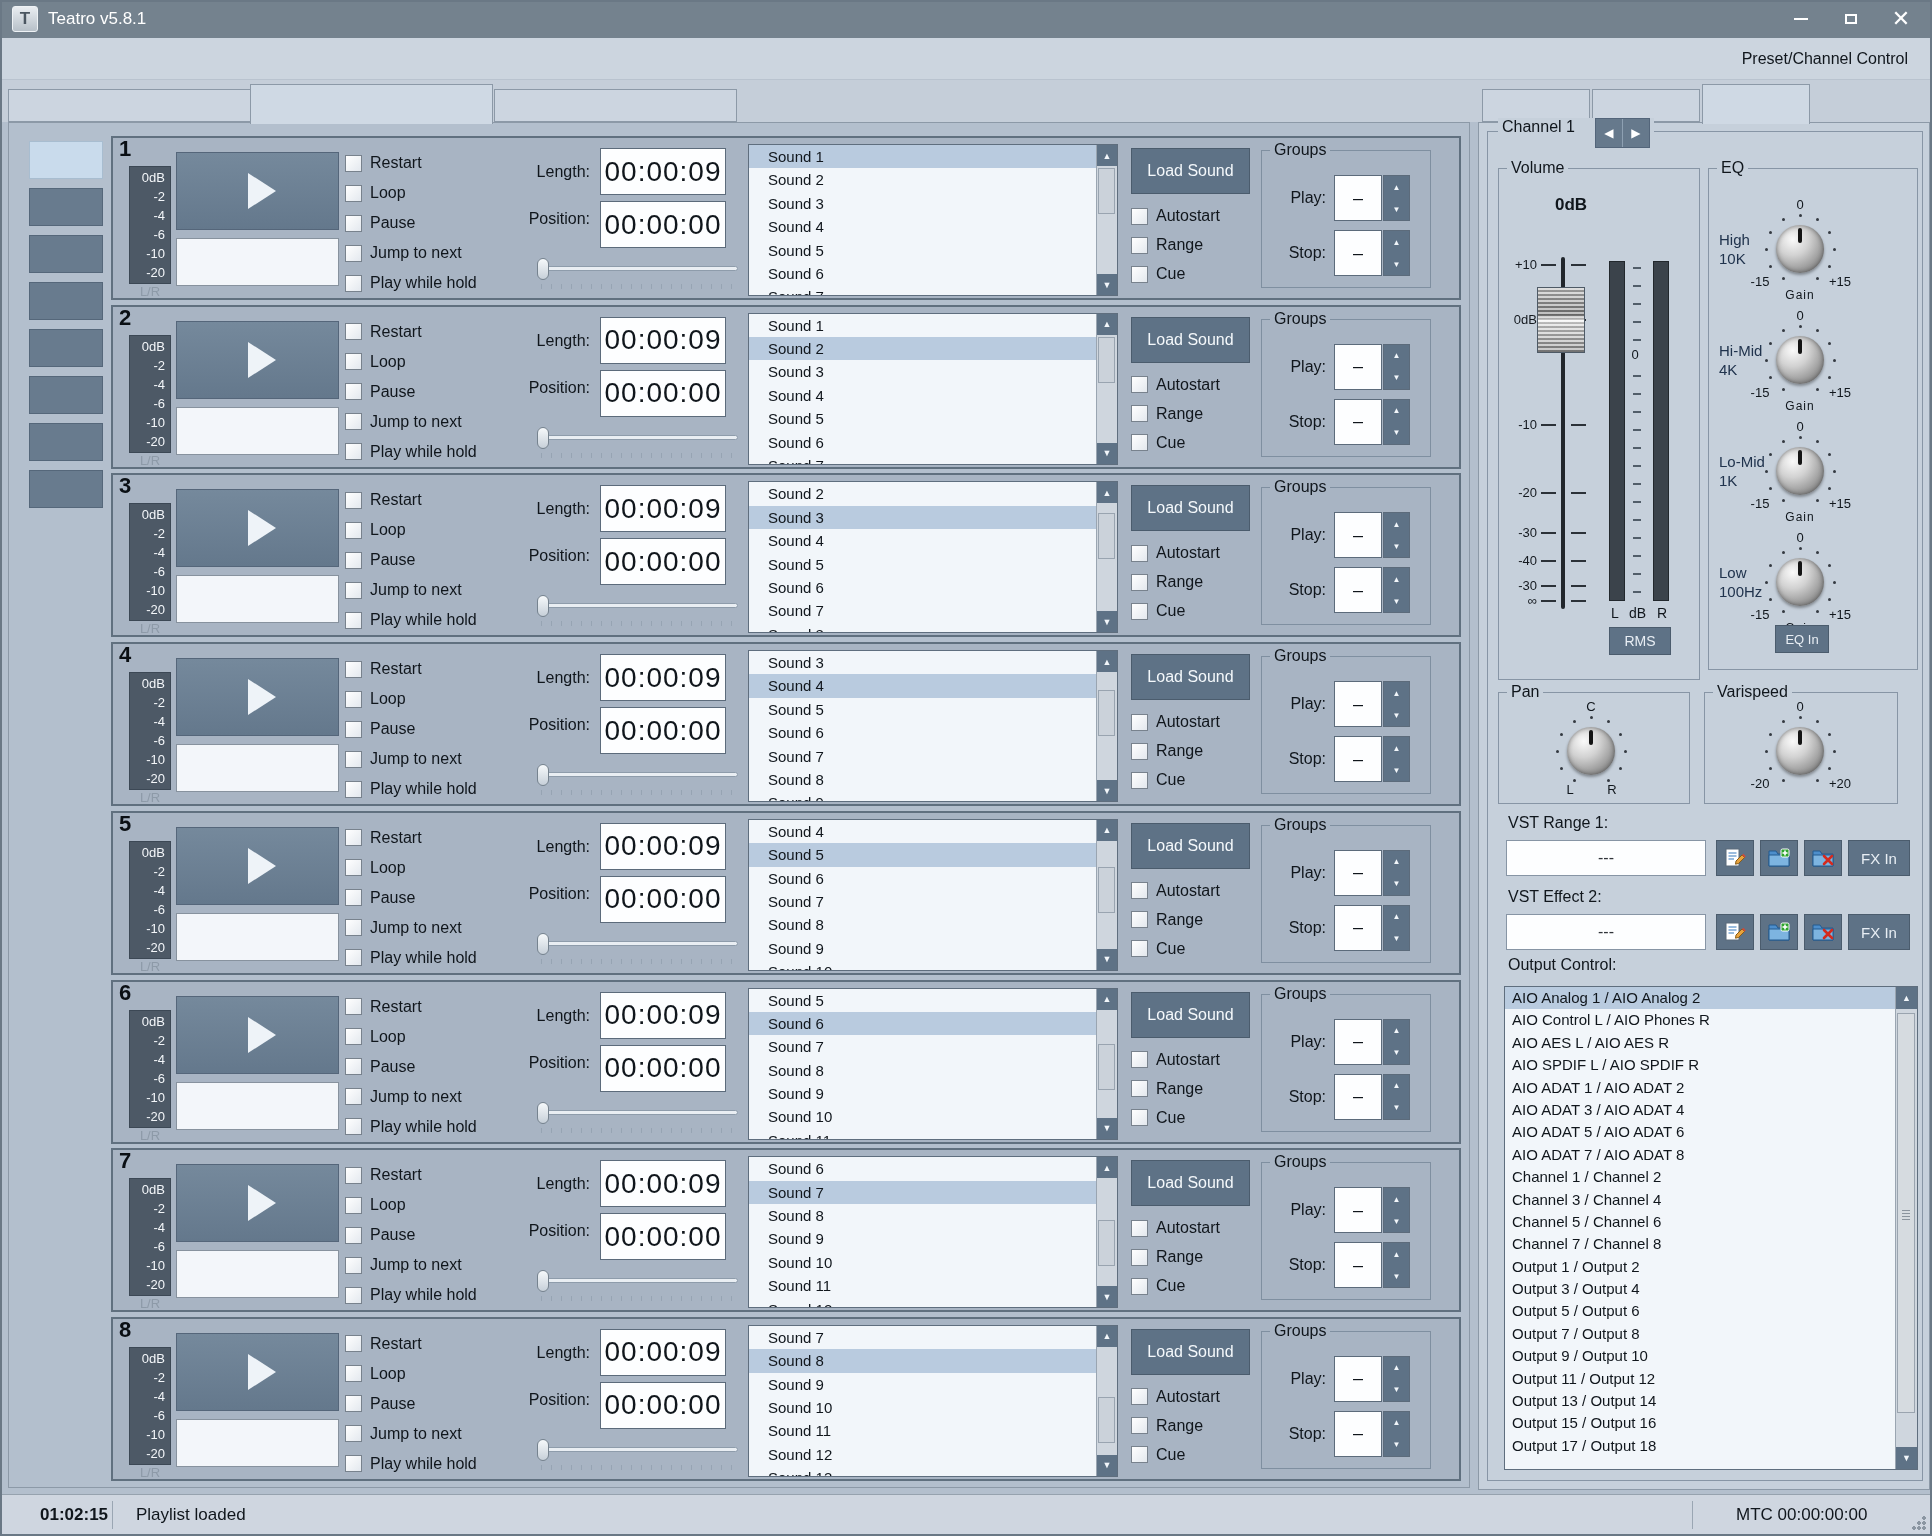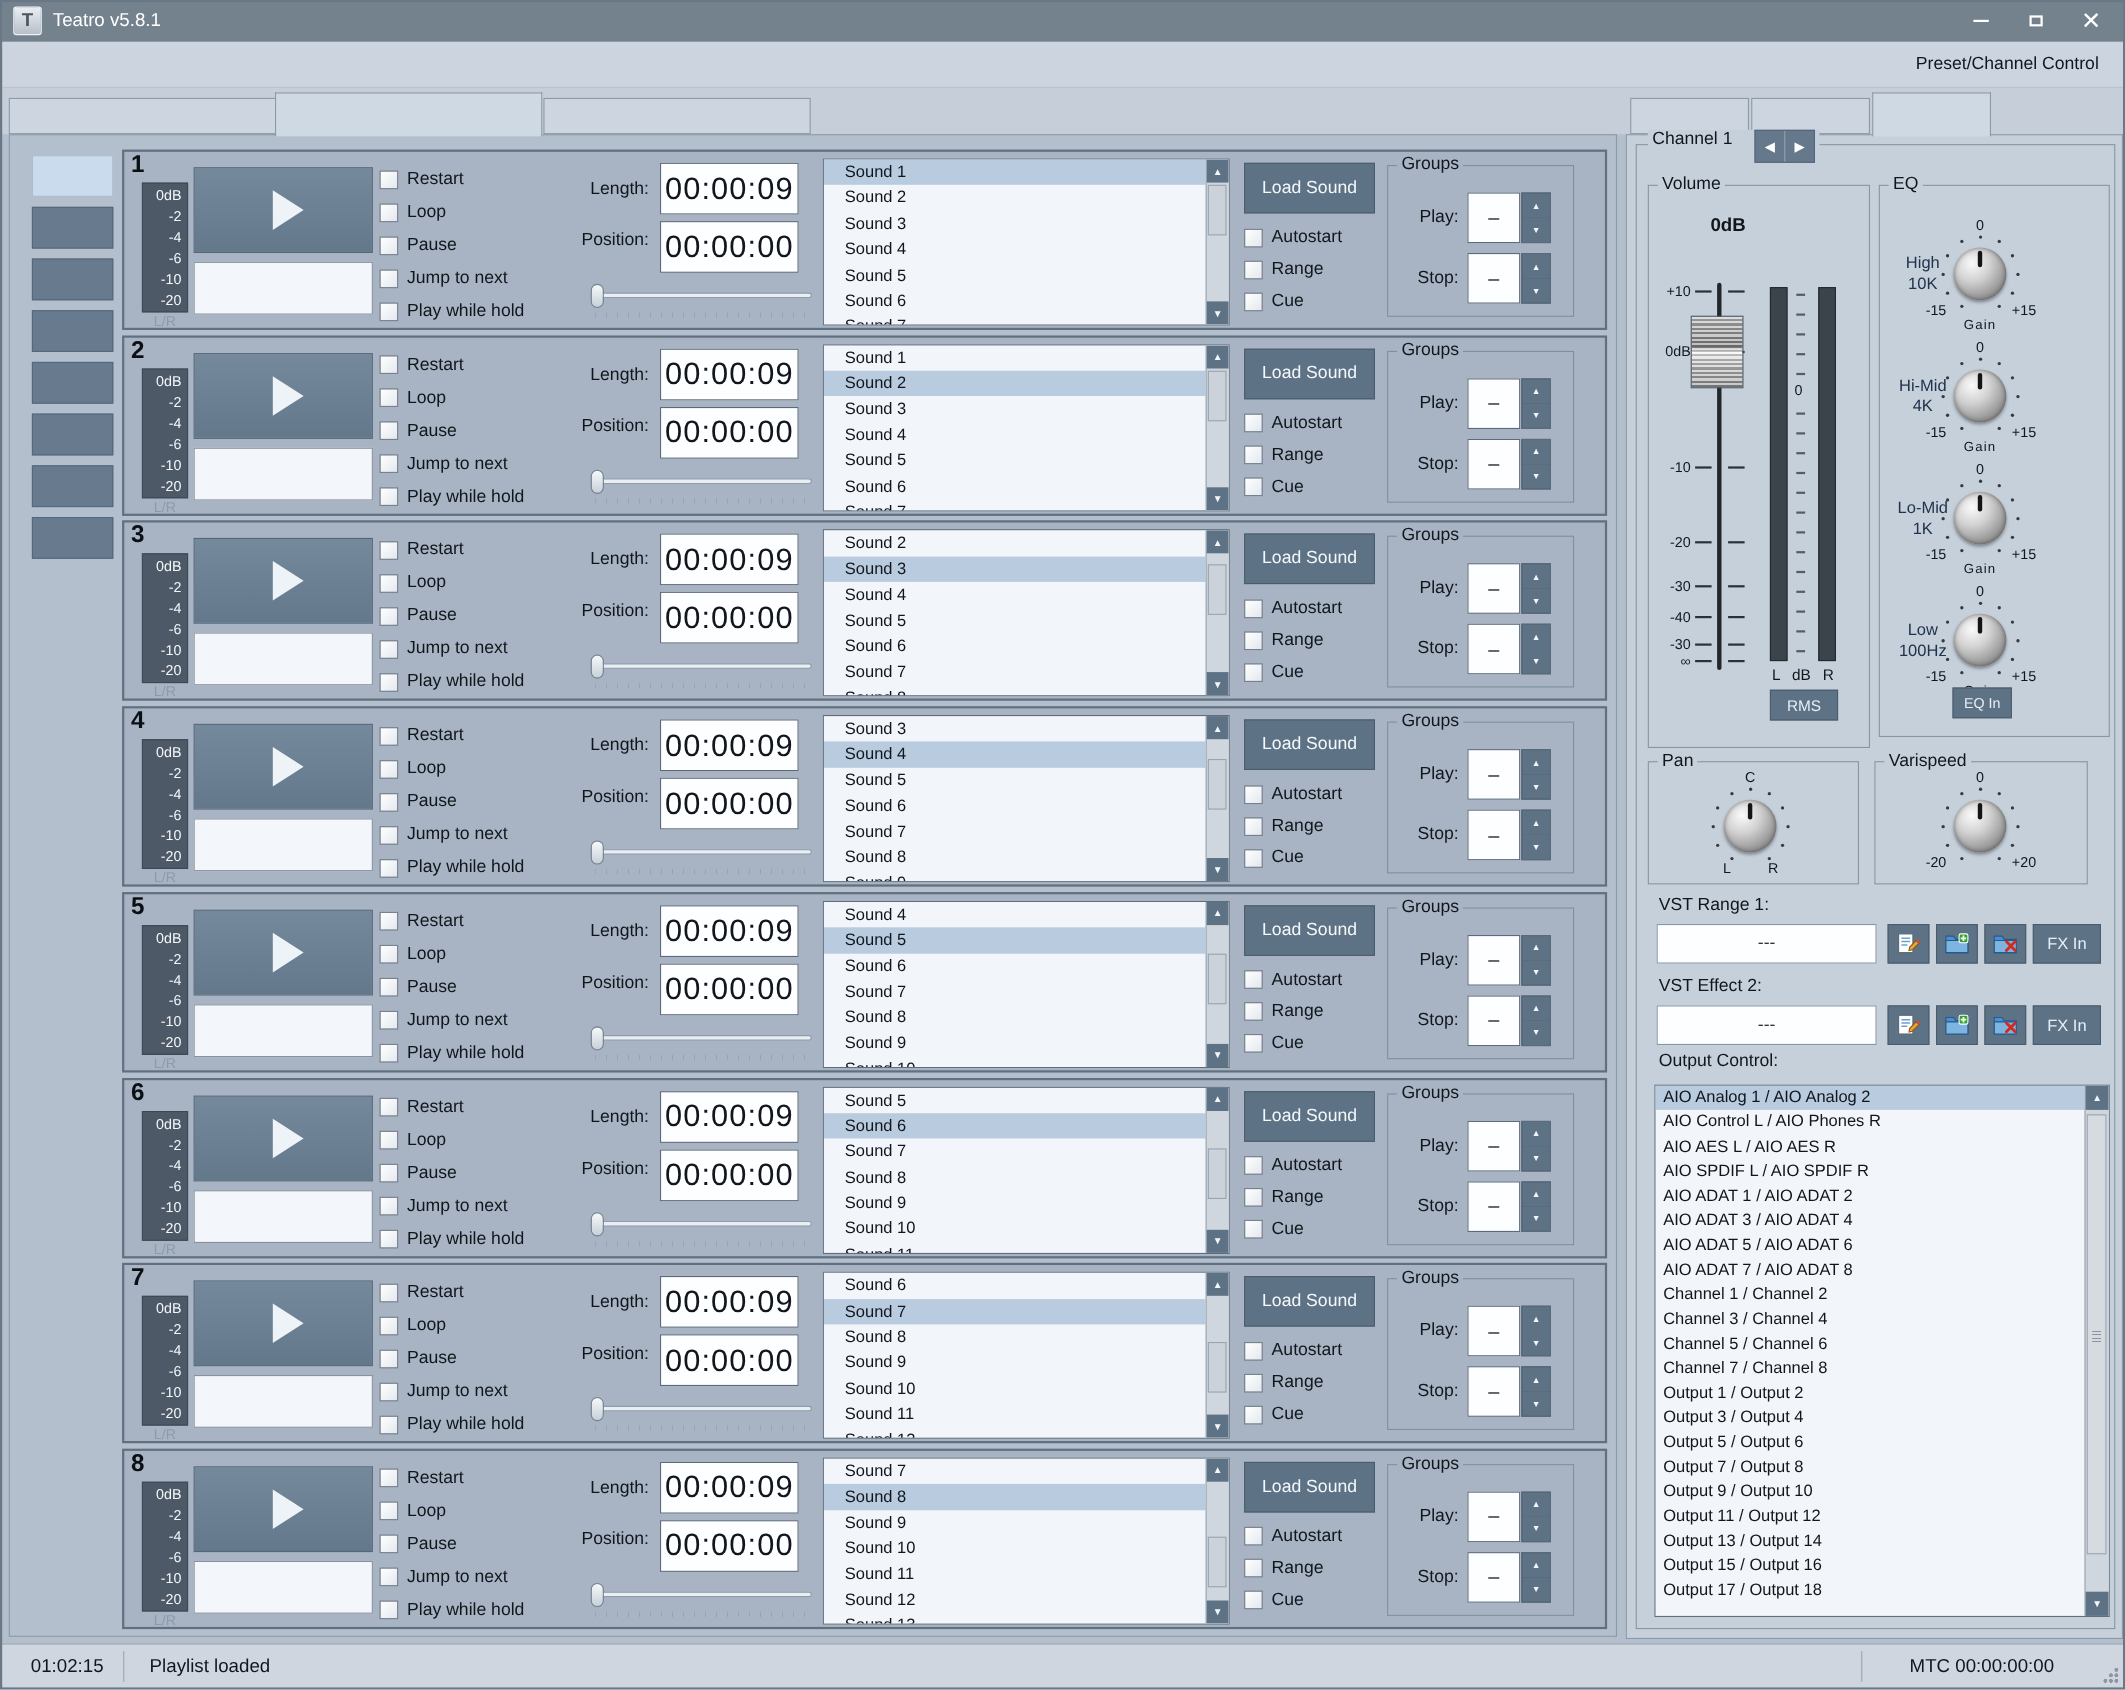--- a/index.html
+++ b/index.html
@@ -112,21 +112,21 @@
         background:radial-gradient(circle at 35% 30%,#fafafa,#d2d2d2 35%,#9a9a9a 68%,#707070 100%);
         box-shadow:inset 0 0 5px rgba(0,0,0,.45),0 2px 3px rgba(0,0,0,.35);}
   .knob::after{content:"";position:absolute;left:50%;top:3px;width:4px;height:15px;background:#141414;
                transform:translateX(-50%);border-radius:2px;}
   .kdot{position:absolute;width:3px;height:3px;border-radius:50%;background:#343a41;}
   .k-top{position:absolute;top:-6px;left:0;width:100%;text-align:center;font-size:13px;}
   .k-left{position:absolute;left:-9px;bottom:6px;width:30px;text-align:center;font-size:13px;}
   .k-right{position:absolute;right:-9px;bottom:6px;width:30px;text-align:center;font-size:13px;}
   .k-gain{position:absolute;bottom:-7px;left:0;width:100%;text-align:center;font-size:12px;letter-spacing:1px;}
   .pan-area .k-left{left:10px;bottom:0px;} .pan-area .k-right{right:10px;bottom:0px;}
-  .eq-name{position:absolute;left:10px;width:58px;text-align:center;font-size:15px;color:#20334d;line-height:19px;}
+  .eq-name{position:absolute;left:10px;width:58px;font-size:15px;color:#20334d;line-height:19px;}
   
   .vst-label{position:absolute;left:20px;font-size:16px;}
   .vst-field{position:absolute;left:18px;width:200px;height:36px;background:#fdfeff;border:1px solid #8795a5;
              box-sizing:border-box;font-size:16px;color:#30343a;display:flex;align-items:center;justify-content:center;}
   .ico-btn{position:absolute;width:38px;height:36px;background:#5e7286;border:1px solid #4b5c6d;
            box-sizing:border-box;display:flex;align-items:center;justify-content:center;}
   
   .out-label{position:absolute;left:20px;font-size:16px;}
   .out-list{position:absolute;left:16px;top:854px;width:414px;height:484px;background:#f2f6fa;
             border:1px solid #5f6e7e;box-sizing:border-box;overflow:hidden;}
@@ -1257,21 +1257,21 @@
       <div class="obar">
         <div class="sbtn up" style="height:22px">▲</div>
         <div class="othumb"></div>
         <div class="sbtn dn" style="height:22px">▼</div>
       </div>
     </div>
   </div>
 </div>
 
 <div class="statusbar">
-  <div class="sb-text" style="left:28px;font-weight:normal">01:02:15</div>
+  <div class="sb-text" style="left:40px;font-weight:bold">01:02:15</div>
   <div class="sb-sep" style="left:112px"></div>
   <div class="sb-text" style="left:136px">Playlist loaded</div>
   <div class="sb-sep" style="left:1692px"></div>
   <div class="sb-text" style="left:1736px">MTC 00:00:00:00</div>
   <div class="grip"></div>
 </div>
 
 <div class="frame"></div>
 
 </body></html>

